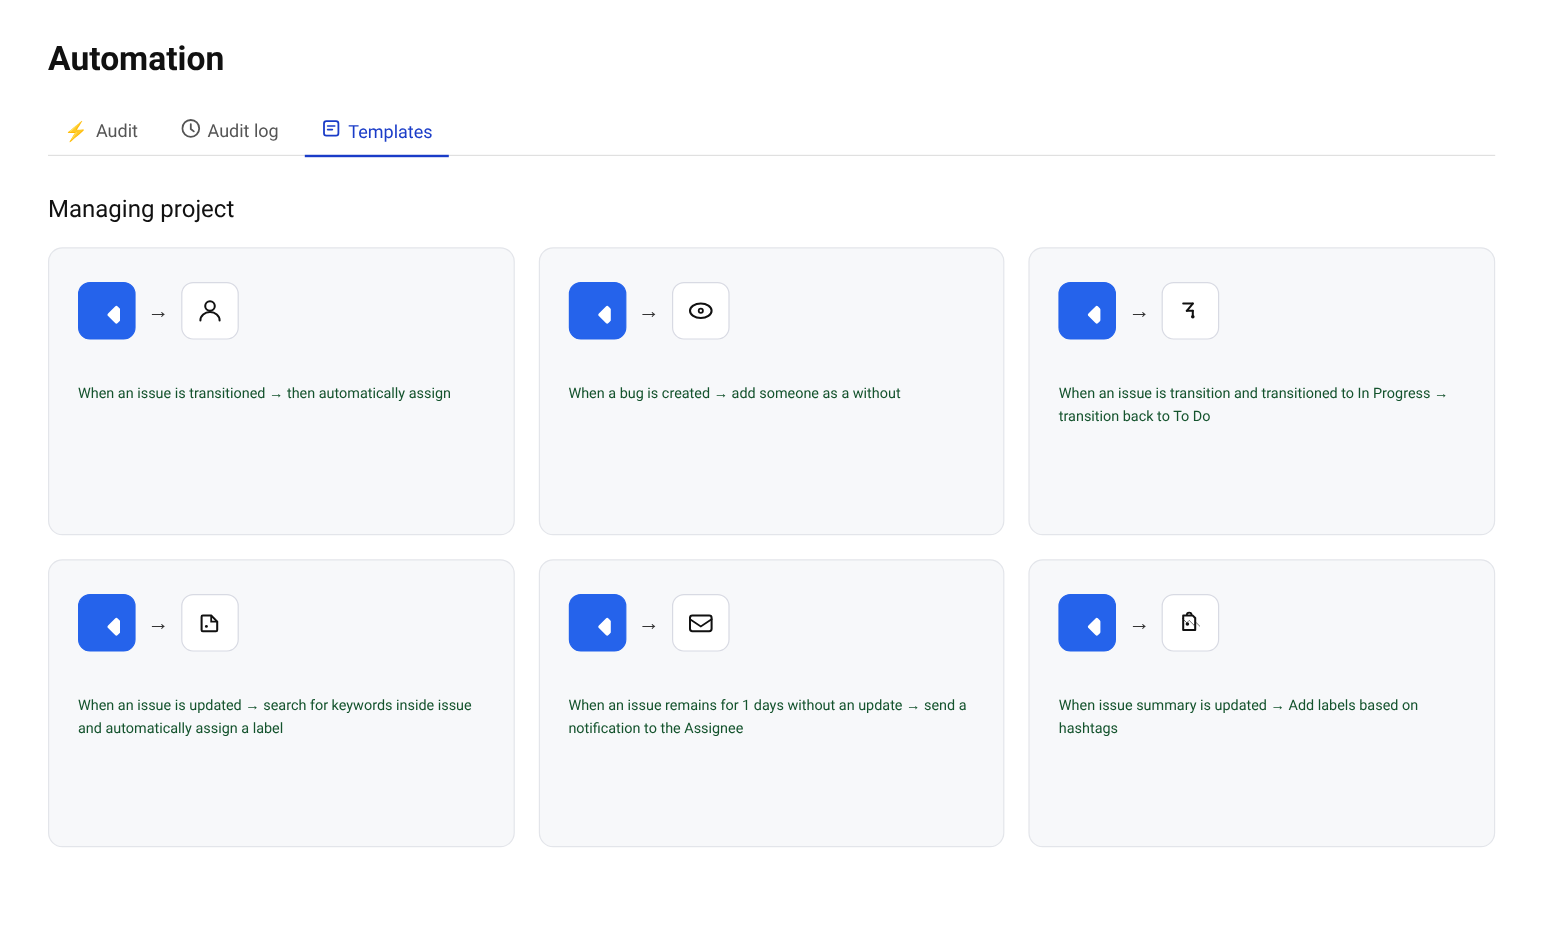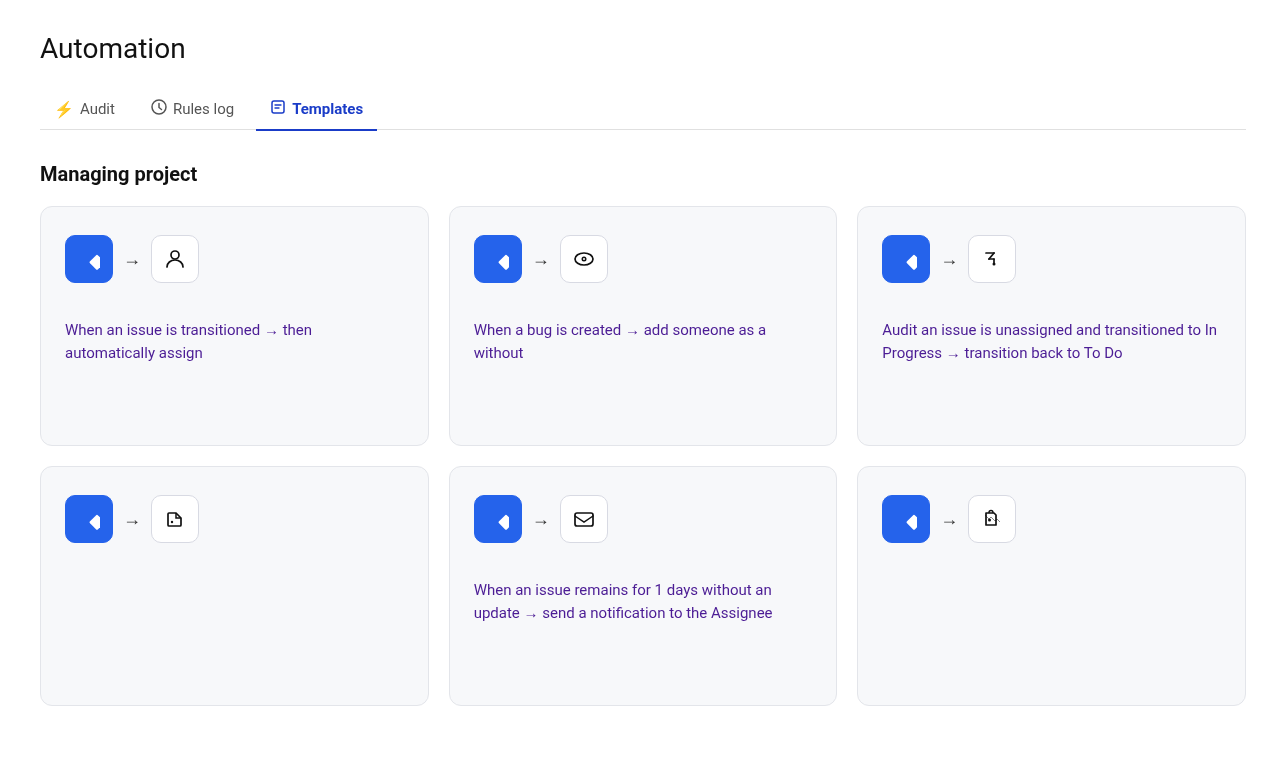--- a/index.html
+++ b/index.html
@@ -8,21 +8,21 @@
       background: #fff;
       color: #1a1a2e;
       width: 1286px;
       min-height: 782px;
     }
     .page {
       padding: 32px 40px 40px 40px;
     }
     .page-title {
       font-size: 28px;
-      font-weight: 400;
+      font-weight: 700;
       color: #111;
       margin-bottom: 24px;
     }
     .tabs {
       display: flex;
       align-items: center;
       gap: 8px;
       border-bottom: 1.5px solid #e0e0e0;
       margin-bottom: 32px;
     }
@@ -34,28 +34,29 @@
       font-size: 15px;
       color: #555;
       cursor: pointer;
       border-bottom: 2.5px solid transparent;
       margin-bottom: -2px;
       user-select: none;
     }
     .tab.active {
       color: #1a3cc8;
       border-bottom: 2.5px solid #1a3cc8;
-      font-weight: 700;
+      font-weight: 400;
+      align-items: flex-end;
     }
     .tab-icon {
       font-size: 16px;
     }
     .section-title {
       font-size: 20px;
-      font-weight: 700;
+      font-weight: 400;
       color: #111;
       margin-bottom: 20px;
     }
     .cards-grid {
       display: grid;
       grid-template-columns: repeat(3, 1fr);
       gap: 20px;
     }
     .card {
       background: #f7f8fa;
@@ -89,22 +90,22 @@
     .icon-box.blue {
       background: #2563eb;
       border-color: #2563eb;
     }
     .arrow {
       font-size: 18px;
       color: #333;
       font-weight: 500;
     }
     .card-text {
-      font-size: 15px;
-      color: #4c1d95;
+      font-size: 12px;
+      color: #14532d;
       line-height: 1.55;
     }
     
   </style>
 </head>
 <body>
 
 <div class="page">
   <h1 class="page-title">Automation</h1>
 
@@ -115,21 +116,21 @@
       <span>Audit</span>
     </div>
 
     <div class="tab">
       <span class="tab-icon">
         <svg width="16" height="16" viewBox="0 0 16 16" fill="none" xmlns="http://www.w3.org/2000/svg">
           <circle cx="8" cy="8" r="7" stroke="#555" stroke-width="1.5" fill="none"></circle>
           <path d="M8 4.5v4l2.5 2" stroke="#555" stroke-width="1.5" stroke-linecap="round"></path>
         </svg>
       </span>
-      <span>Rules log</span>
+      <span>Audit log</span>
     </div>
 
     <div class="tab active">
       <span class="tab-icon">
         <svg width="16" height="16" viewBox="0 0 16 16" fill="none" xmlns="http://www.w3.org/2000/svg">
           <rect x="2" y="2" width="12" height="12" rx="2" stroke="#1a3cc8" stroke-width="1.5" fill="none"></rect>
           <line x1="5" y1="6" x2="11" y2="6" stroke="#1a3cc8" stroke-width="1.3" stroke-linecap="round"></line>
           <line x1="5" y1="9" x2="9" y2="9" stroke="#1a3cc8" stroke-width="1.3" stroke-linecap="round"></line>
         </svg>
       </span>
@@ -189,39 +190,40 @@
         <div class="icon-box">
           <svg width="24" height="24" viewBox="0 0 24 24" fill="none">
             <path d="M6 6h8" stroke="#111" stroke-width="1.7" stroke-linecap="round"></path>
             <path d="M14 6l-5 6" stroke="#111" stroke-width="1.7" stroke-linecap="round"></path>
             <path d="M9 12h5" stroke="#111" stroke-width="1.7" stroke-linecap="round"></path>
             <path d="M14 12v4" stroke="#111" stroke-width="1.7" stroke-linecap="round"></path>
             <circle cx="14" cy="17" r="1.5" fill="#111"></circle>
           </svg>
         </div>
       </div>
-      <p class="card-text">Audit an issue is unassigned and transitioned to In Progress → transition back to To Do</p>
+      <p class="card-text">When an issue is transition and transitioned to In Progress → transition back to To Do</p>
     </div>
 
     <div class="card">
       <div class="card-icons">
         <div class="icon-box blue">
           <svg width="22" height="22" viewBox="0 0 22 22" fill="none">
             <rect x="3" y="11" width="11.3" height="11.3" rx="1.5" transform="rotate(-45 11 3)" fill="white"></rect>
           </svg>
         </div>
         <span class="arrow">→</span>
         <div class="icon-box">
           <svg width="24" height="24" viewBox="0 0 24 24" fill="none">
             <path d="M6 6h7l5 5v7a1 1 0 01-1 1H6a1 1 0 01-1-1V7a1 1 0 011-1z" stroke="#111" stroke-width="1.7" fill="none"></path>
             <path d="M13 6v5h5" stroke="#111" stroke-width="1.5" fill="none"></path>
             <circle cx="9" cy="15" r="1.2" fill="#111"></circle>
           </svg>
         </div>
       </div>
+      <p class="card-text">When an issue is updated → search for keywords inside issue and automatically assign a label</p>
     </div>
 
     <div class="card">
       <div class="card-icons">
         <div class="icon-box blue">
           <svg width="22" height="22" viewBox="0 0 22 22" fill="none">
             <rect x="3" y="11" width="11.3" height="11.3" rx="1.5" transform="rotate(-45 11 3)" fill="white"></rect>
           </svg>
         </div>
         <span class="arrow">→</span>
@@ -245,16 +247,17 @@
         <span class="arrow">→</span>
         <div class="icon-box">
           <svg width="24" height="24" viewBox="0 0 24 24" fill="none">
             <path d="M5 8l4 4 2-2 4 4 2-2 3 3" stroke="#111" stroke-width="0.5" fill="none"></path>
             <path d="M6 6h8l2 2v10H6V6z" stroke="#111" stroke-width="1.7" fill="none" stroke-linejoin="round"></path>
             <circle cx="9.5" cy="13" r="1.5" fill="#111"></circle>
             <path d="M9 5.5c0-1.1.9-2 2-2s2 .9 2 2" stroke="#111" stroke-width="1.4" fill="none" stroke-linecap="round"></path>
           </svg>
         </div>
       </div>
+      <p class="card-text">When issue summary is updated → Add labels based on hashtags</p>
     </div>
 
   </div>
 </div>
 
 </body></html>

